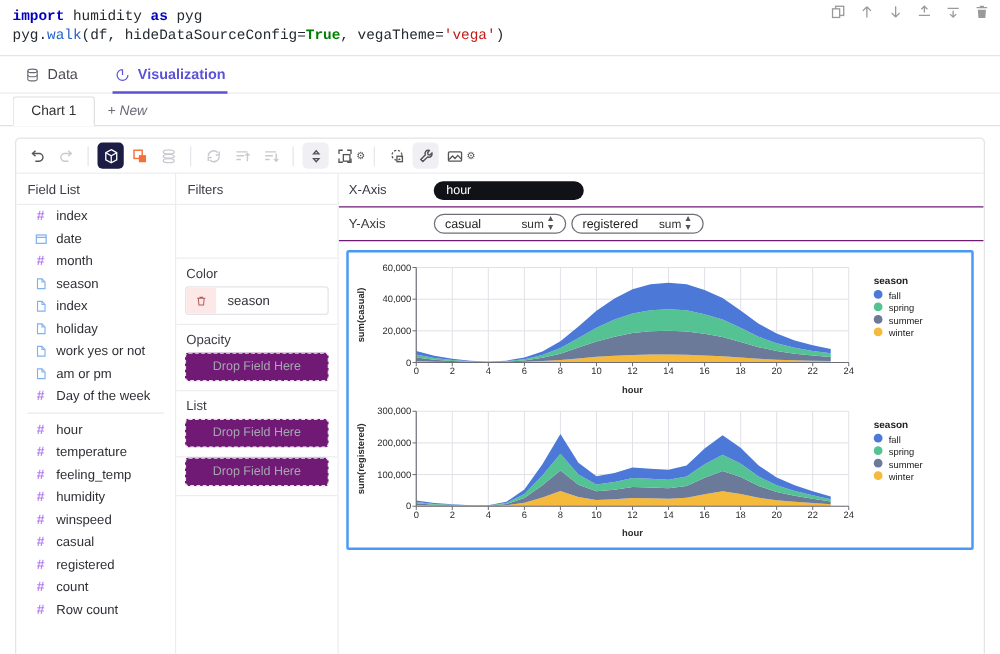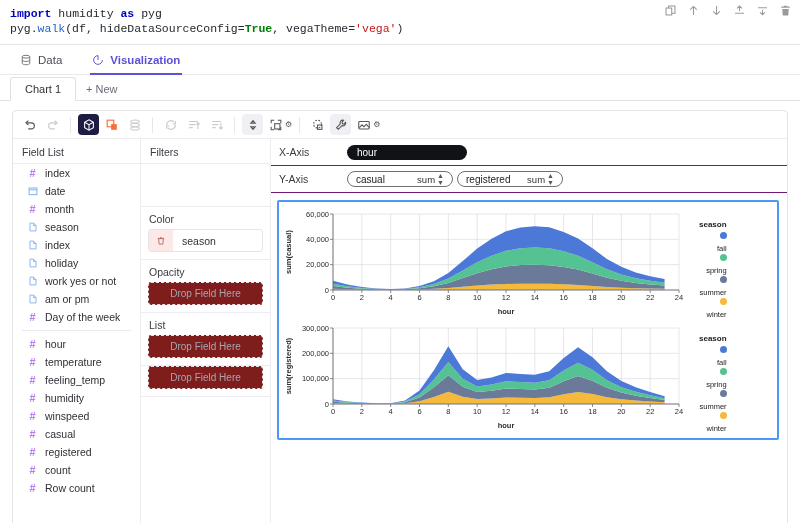--- a/index.html
+++ b/index.html
@@ -78,20 +78,21 @@
     border-radius: 3px 3px 0 0;
     background: #fff;
     margin-bottom: -1px;
     cursor: pointer;
   }
   .newtab {
     font-size: 11px;
     color: #6a6a78;
     padding: 5px 10px;
     cursor: pointer;
+    font-style: italic;
   }
 
   
   .builder {
     margin: 9px 12px 0 12px;
     border: 1px solid #e3e3e8;
     border-radius: 4px;
     background: #fff;
     height: 429px;
     overflow: hidden;
@@ -162,21 +163,21 @@
     font-size: 10.5px; color: #3a3a42;
     padding: 6px 8px 4px 8px;
   }
   .drop {
     border: 1px dashed #e2e2e8;
     border-radius: 3px;
     height: 23px;
     display: flex; align-items: center; justify-content: center;
     font-size: 10px;
     color: #a6a6b0;
-    background: #7f1d1d;
+    background: #701a75;
   }
   .pill-color {
     display:flex; align-items:center;
     border:1px solid #e4e4ea;
     border-radius:3px;
     height:23px;
     background:#fff;
     overflow:hidden;
   }
   .pill-del {
@@ -228,21 +229,21 @@
     height: 240px;
     padding: 6px 2px 4px 2px;
     display: flex;
     flex-direction: column;
     gap: 2px;
   }
   .subchart { display:flex; align-items:flex-start; height:115px; }
   .plotbox { position:relative; }
   .legend { padding-left: 8px; padding-top: 12px; }
   .legend-title { font-size:8px; font-weight:bold; color:#222; margin-bottom:3px; }
-  .legend-item { display:flex; align-items:flex-end; gap:5px; font-size:7.5px; color:#222; line-height:10px;flex-direction:column; }
+  .legend-item { display:flex; align-items:flex-start; gap:5px; font-size:7.5px; color:#222; line-height:10px; }
   .swatch { width:7px; height:7px; border-radius:50%; flex:none; }
 
   .vtxt { font-size:7.5px; fill:#2b2b2b; }
   .vtxt-b { font-size:7.5px; fill:#2b2b2b; font-weight:bold; }
 </style>
 </head>
 <body>
 
 <div class="cell">
   <div class="code"><span class="kw">import</span> <span class="op">humidity</span> <span class="kw">as</span> <span class="op">pyg</span>

